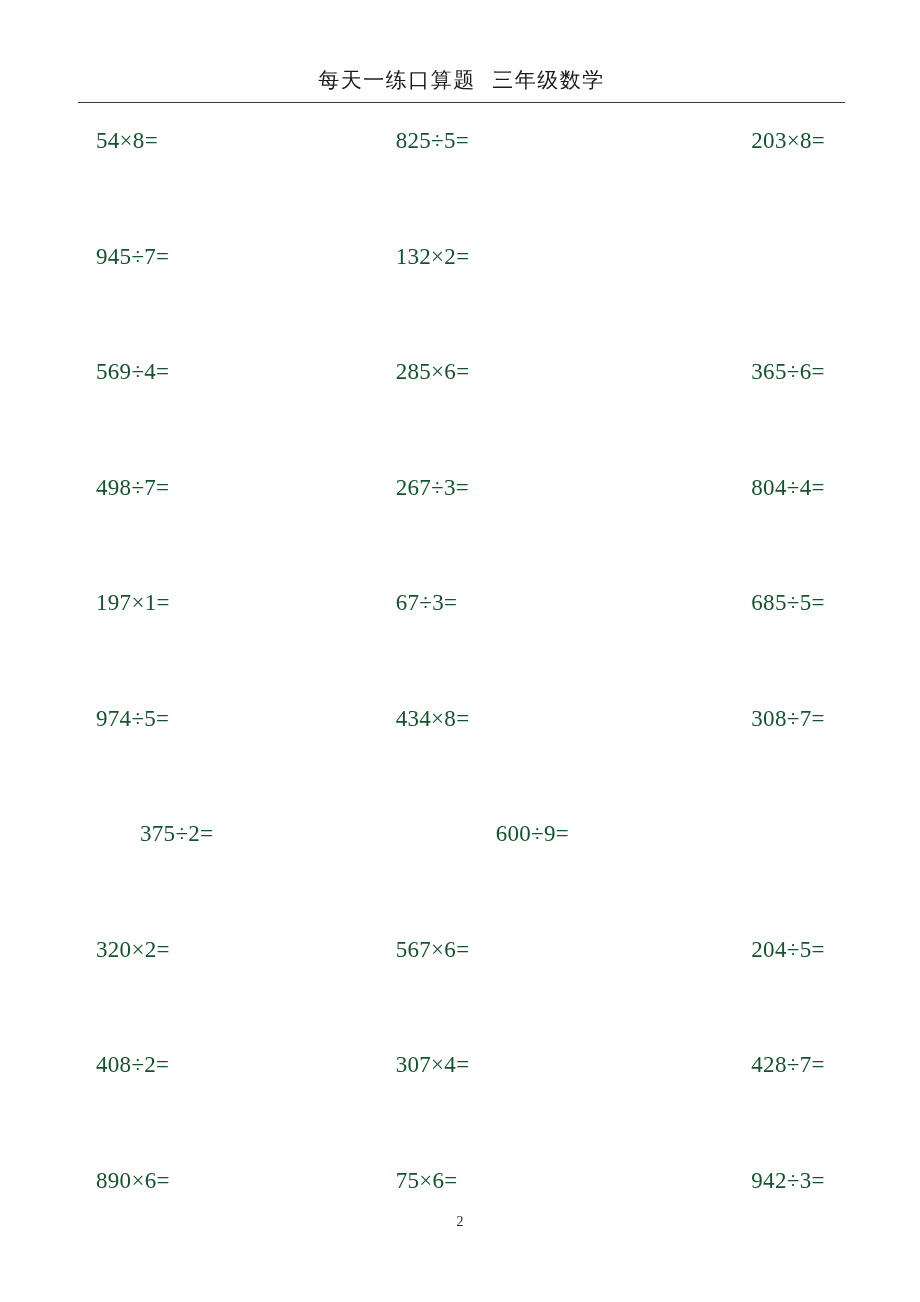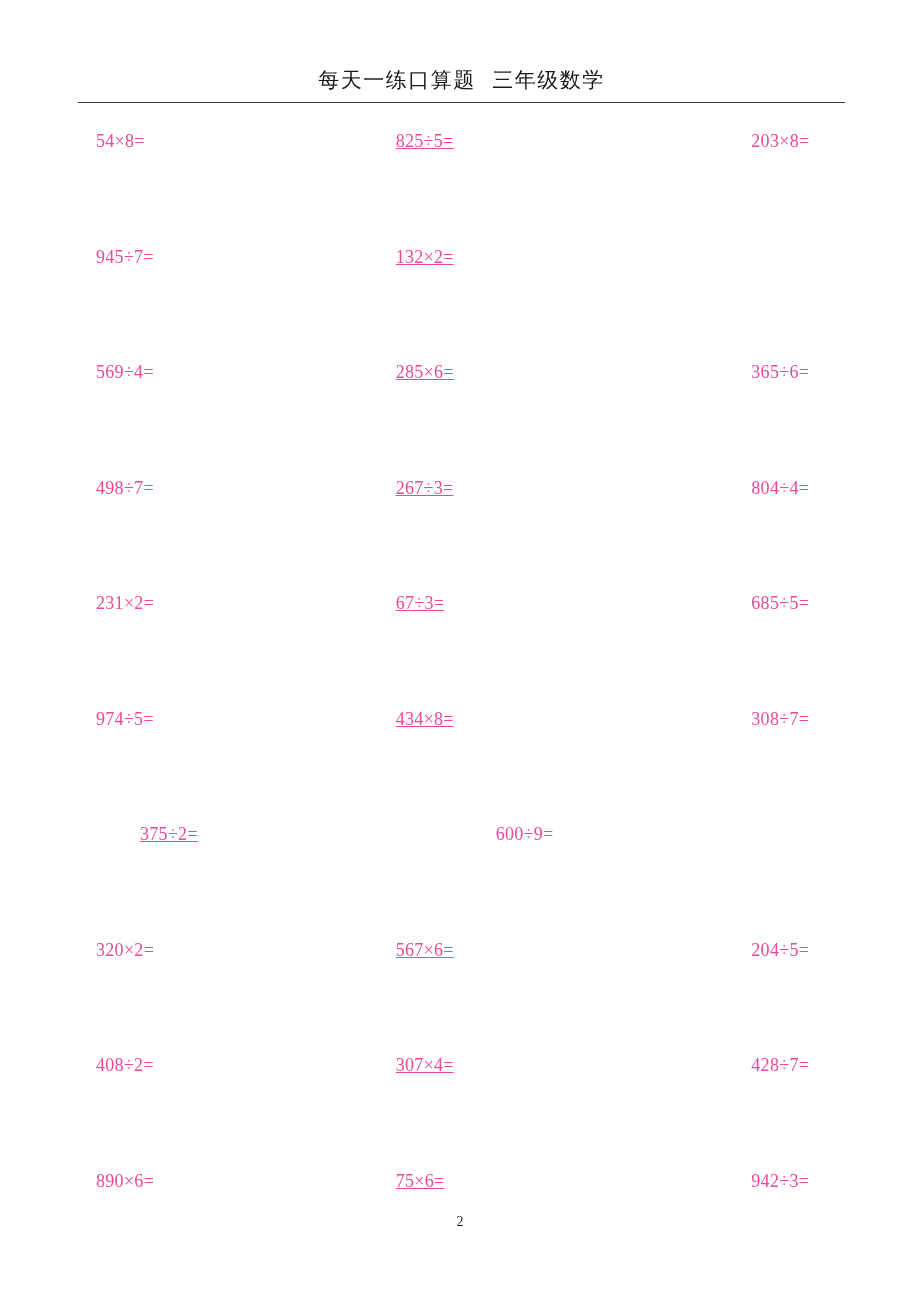--- a/index.html
+++ b/index.html
@@ -61,29 +61,29 @@
     display: flex;
     height: 115.5px;
     align-items: flex-start;
   }
 
   .problem-cell {
     flex: 0 0 33.3333%;
     box-sizing: border-box;
     padding-top: 10px;
     font-family: "Liberation Serif", "DejaVu Serif", serif;
-    font-size: 18px;
+    font-size: 23px;
     line-height: 24px;
-    color: #ec4899;
+    color: #14532d;
     letter-spacing: 0.3px;
     white-space: pre;
   }
 
   .problem-cell.col-0 { padding-left: 18px; }
-  .problem-cell.col-1 { padding-left: 62px; text-decoration: underline; }
+  .problem-cell.col-1 { padding-left: 62px; }
   .problem-cell.col-2 { padding-left: 162px; }
 
   
   .page-number {
     position: absolute;
     left: 0;
     top: 1207px;
     width: 920px;
     text-align: center;
     font-family: "Liberation Serif", "DejaVu Serif", serif;
@@ -116,21 +116,21 @@
         <div class="problem-cell col-0">569÷4=</div>
         <div class="problem-cell col-1">285×6=</div>
         <div class="problem-cell col-2">365÷6=</div>
       </div>
       <div class="problem-row">
         <div class="problem-cell col-0">498÷7=</div>
         <div class="problem-cell col-1">267÷3=</div>
         <div class="problem-cell col-2">804÷4=</div>
       </div>
       <div class="problem-row">
-        <div class="problem-cell col-0">231×2=</div>
+        <div class="problem-cell col-0">197×1=</div>
         <div class="problem-cell col-1">67÷3=</div>
         <div class="problem-cell col-2">685÷5=</div>
       </div>
       <div class="problem-row">
         <div class="problem-cell col-0">974÷5=</div>
         <div class="problem-cell col-1">434×8=</div>
         <div class="problem-cell col-2">308÷7=</div>
       </div>
       <div class="problem-row">
         <div class="problem-cell col-1">375÷2=</div>

